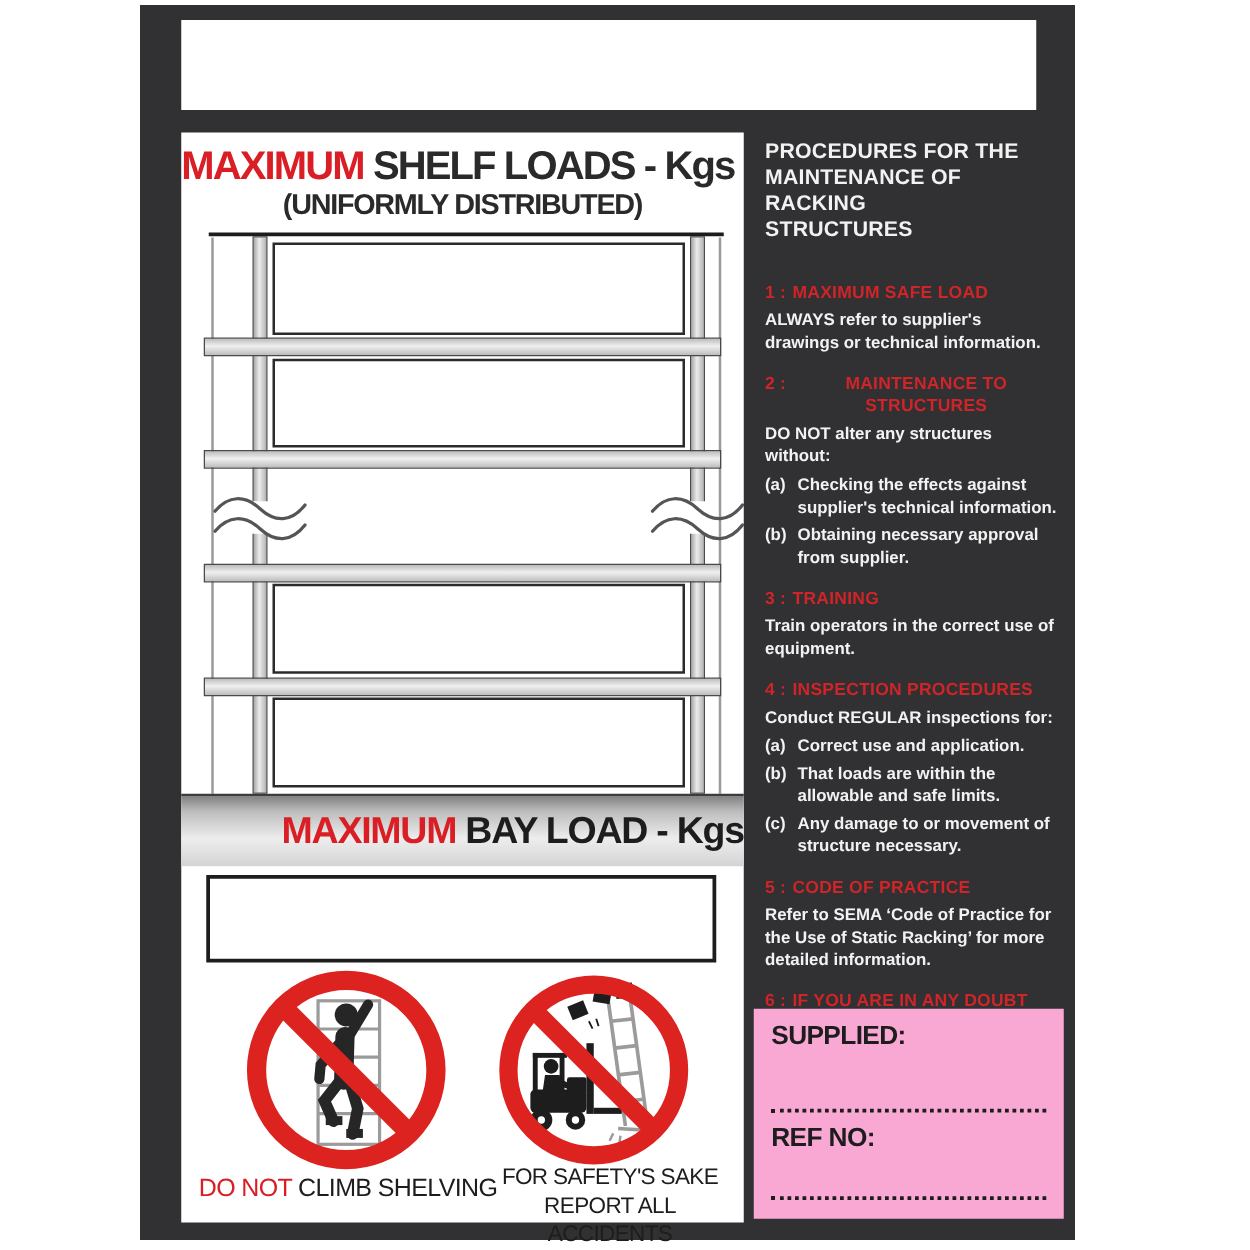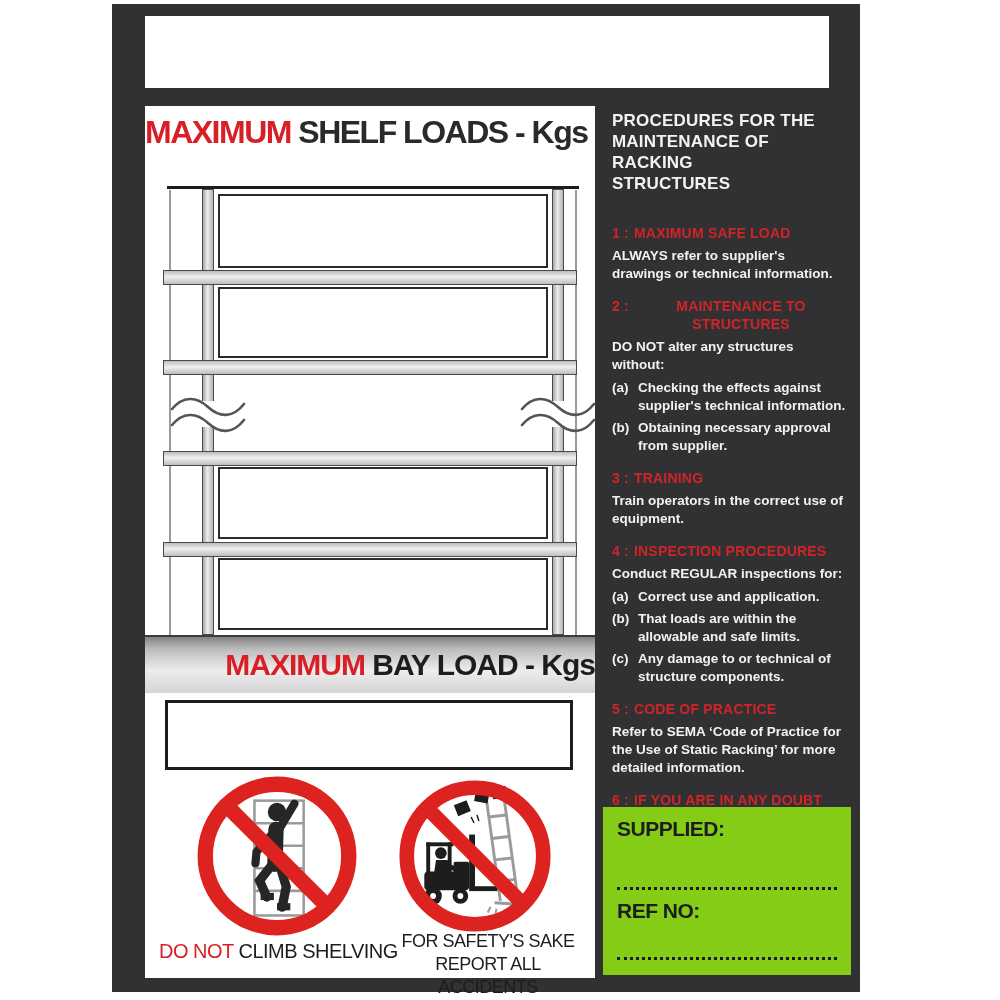--- a/index.html
+++ b/index.html
@@ -65,40 +65,41 @@
   .procedure-section{margin-bottom:14px;}
   .section-title{display:flex;font-weight:bold;font-size:14px;line-height:18px;
     color:#cf2428;margin-bottom:5px;letter-spacing:0.2px;}
   .section-title .num{white-space:nowrap;margin-right:5px;}
   .section-title .ttl{white-space:pre-line;text-align:center;}
   .section-para{font-weight:bold;font-size:13.5px;line-height:18px;margin:0 0 5px 0;}
   .section-item{display:flex;font-weight:bold;font-size:13.5px;line-height:18px;margin:0 0 4px 0;}
   .section-item .lbl{width:26px;flex:0 0 26px;}
 
   
-  .supplied-box{position:absolute;left:603px;top:807px;width:248px;height:168px;background:#84cc16;}
+  .supplied-box{position:absolute;left:603px;top:807px;width:248px;height:168px;background:#f9a8d4;}
   .supplied-label{position:absolute;left:14px;top:10px;font-weight:bold;font-size:21px;
     letter-spacing:-0.5px;color:#1d1d1d;}
   .ref-label{position:absolute;left:14px;top:92px;font-weight:bold;font-size:21px;
     letter-spacing:-0.5px;color:#1d1d1d;}
   .dotted{position:absolute;left:14px;width:220px;height:0;border-bottom:3px dotted #1d1d1d;}
   .dotted-1{top:80px;}
   .dotted-2{top:150px;}
 </style>
 </head>
 <body>
 
 <div class="stage">
 
   <div class="frame"></div>
   <div class="banner"></div>
 
   <div class="left-panel">
 
     <div class="shelf-title"><span class="red">MAXIMUM</span><span> SHELF LOADS - Kgs</span></div>
+    <div class="shelf-subtitle">(UNIFORMLY DISTRIBUTED)</div>
 
     <div class="top-line"></div>
     <div class="edge-line edge-left"></div>
     <div class="edge-line edge-right"></div>
     <div class="upright upright-left"></div>
     <div class="upright upright-right"></div>
 
     <div class="beam" style="top:164px"></div>
     <div class="beam" style="top:254px"></div>
     <div class="beam" style="top:345px"></div>
@@ -230,21 +231,21 @@
           <div class="section-item">
             <span class="lbl">(a)</span>
             <span class="txt">Correct use and application.</span>
           </div>
           <div class="section-item">
             <span class="lbl">(b)</span>
             <span class="txt">That loads are within the allowable and safe limits.</span>
           </div>
           <div class="section-item">
             <span class="lbl">(c)</span>
-            <span class="txt">Any damage to or technical of structure components.</span>
+            <span class="txt">Any damage to or movement of structure necessary.</span>
           </div>
         </div>
         <div class="procedure-section">
           <div class="section-title">
             <span class="num">5 :</span>
             <span class="ttl">CODE OF PRACTICE</span>
           </div>
           <div class="section-para">Refer to SEMA ‘Code of Practice for the Use of Static Racking’ for more detailed information.</div>
         </div>
         <div class="procedure-section">

